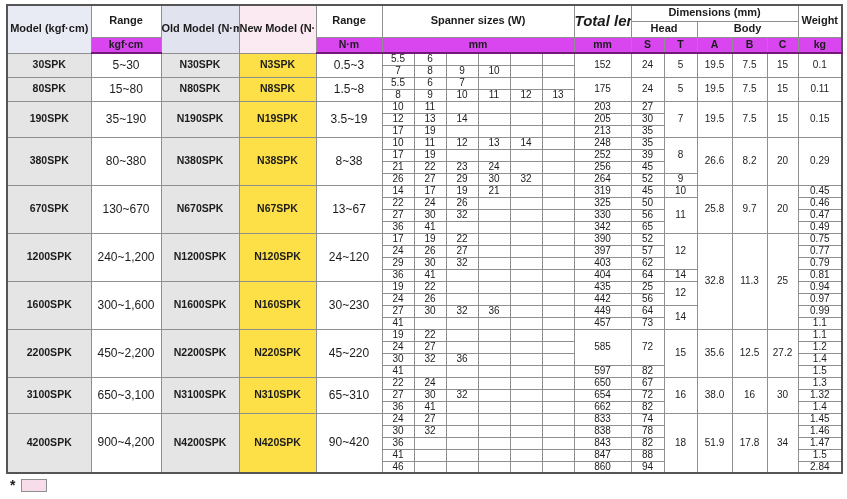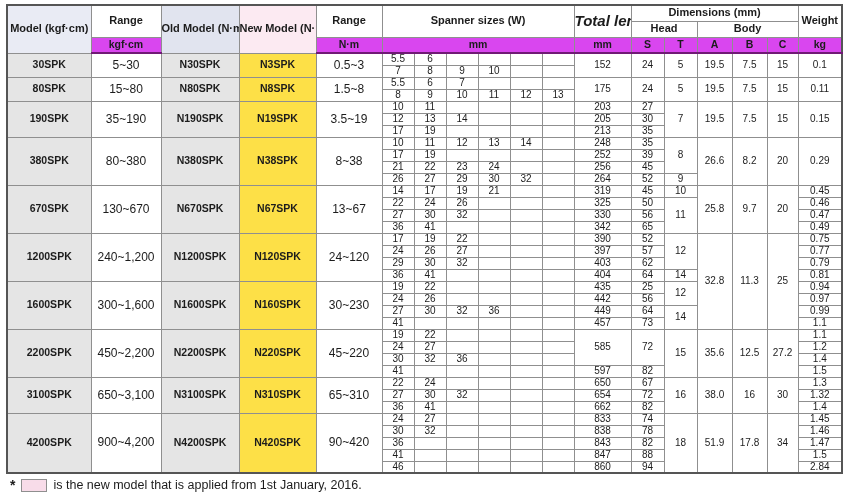--- a/index.html
+++ b/index.html
@@ -575,16 +575,15 @@
           <td class="num-cell">860</td>
           <td class="num-cell">94</td>
           <td class="num-cell">2.84</td>
         </tr>
       </tbody>
   </table>
 
   <div class="footnote">
     <span class="marker">*</span>
     <span class="swatch"></span>
-    <span class="text">is the new model that is applied from 1st January, 2016.</span>
   </div>
 
 </div>
 
 </body></html>

